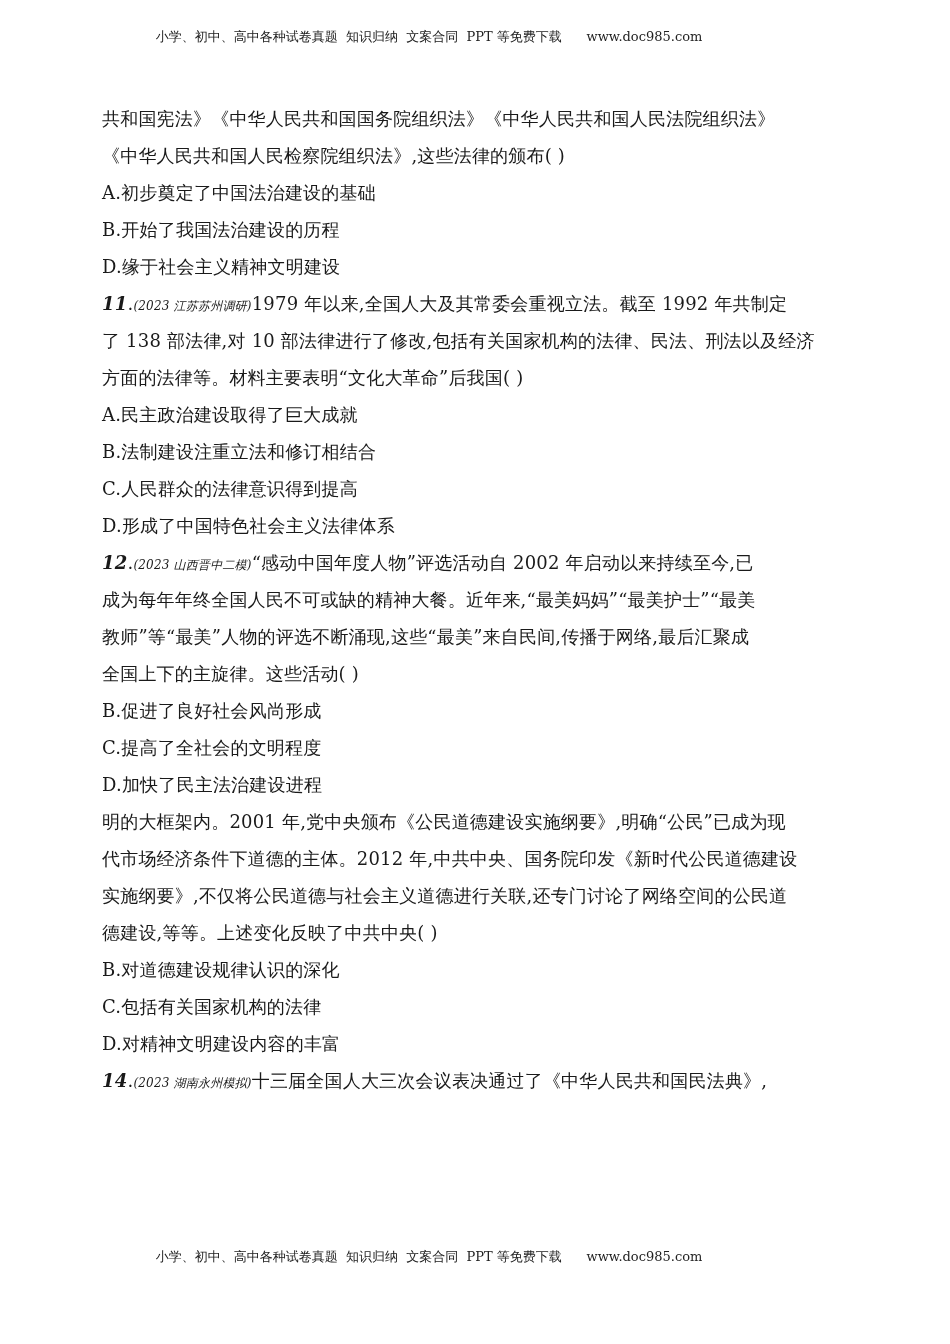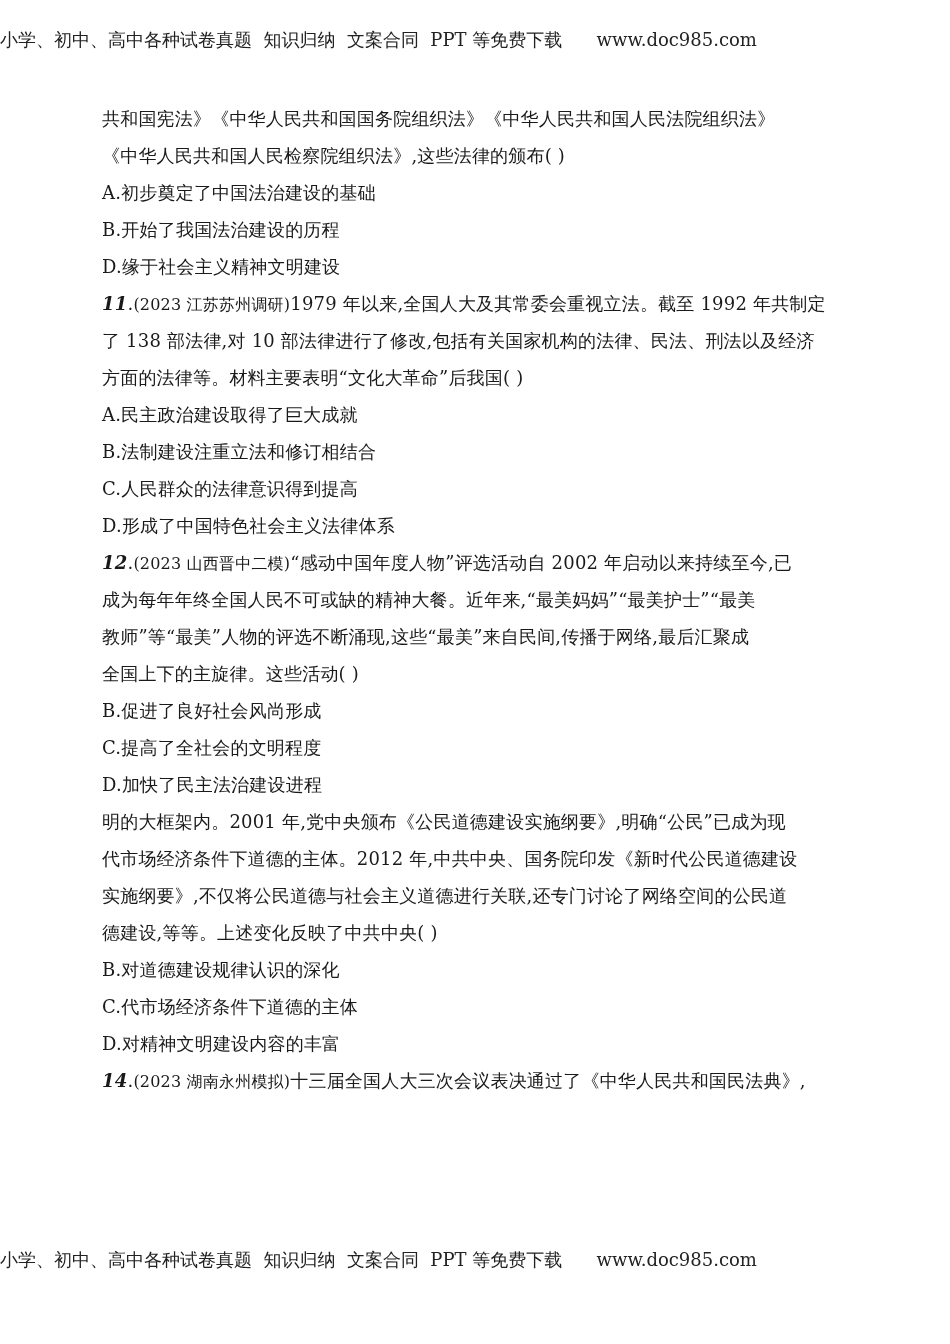--- a/index.html
+++ b/index.html
@@ -2,34 +2,34 @@
 <html><head>
 <meta charset="utf-8">
 <style>
   html, body { margin: 0; padding: 0; background: #ffffff; }
   body {
     width: 950px; height: 1344px; position: relative; overflow: hidden;
     font-family: "DejaVu Serif", "Liberation Serif", serif;
     color: #1a1a1a;
   }
   .header, .footer {
-    position: absolute; left: 0; width: 858px; text-align: left;
-    font-size: 18px; color: #222; white-space: pre;
+    position: absolute; left: 0; width: 858px; text-align: center;
+    font-size: 13px; color: #222; white-space: pre;
   }
   .header { top: 28px; }
   .footer { top: 1248px; }
   .content {
     position: absolute; left: 102px; top: 100px; width: 735px;
   }
   .line {
     font-size: 18px; line-height: 37px; height: 37px; white-space: nowrap;
     letter-spacing: 0.2px;
   }
   .qnum { font-weight: bold; font-style: italic; }
-  .src { font-size: 16px; }
+  .src { font-size: 12px; font-style: italic; }
 </style>
 </head>
 <body>
 
 <div class="header">小学、初中、高中各种试卷真题  知识归纳  文案合同  PPT 等免费下载      www.doc985.com</div>
 
 <div class="content">
 
   <div class="line">共和国宪法》《中华人民共和国国务院组织法》《中华人民共和国人民法院组织法》</div>
   <div class="line">《中华人民共和国人民检察院组织法》,这些法律的颁布(        )</div>
@@ -55,21 +55,21 @@
   <div class="line">全国上下的主旋律。这些活动(        )</div>
   <div class="line">B.促进了良好社会风尚形成</div>
   <div class="line">C.提高了全社会的文明程度</div>
   <div class="line">D.加快了民主法治建设进程</div>
 
   <div class="line">明的大框架内。2001 年,党中央颁布《公民道德建设实施纲要》,明确“公民”已成为现</div>
   <div class="line">代市场经济条件下道德的主体。2012 年,中共中央、国务院印发《新时代公民道德建设</div>
   <div class="line">实施纲要》,不仅将公民道德与社会主义道德进行关联,还专门讨论了网络空间的公民道</div>
   <div class="line">德建设,等等。上述变化反映了中共中央(        )</div>
   <div class="line">B.对道德建设规律认识的深化</div>
-  <div class="line">C.代市场经济条件下道德的主体</div>
+  <div class="line">C.包括有关国家机构的法律</div>
   <div class="line">D.对精神文明建设内容的丰富</div>
 
   <div class="line">
     <span class="qnum">14</span><span>.</span><span class="src">(2023 湖南永州模拟)</span><span>十三届全国人大三次会议表决通过了《中华人民共和国民法典》,</span>
   </div>
 </div>
 
 <div class="footer">小学、初中、高中各种试卷真题  知识归纳  文案合同  PPT 等免费下载      www.doc985.com</div>
 
 </body></html>

